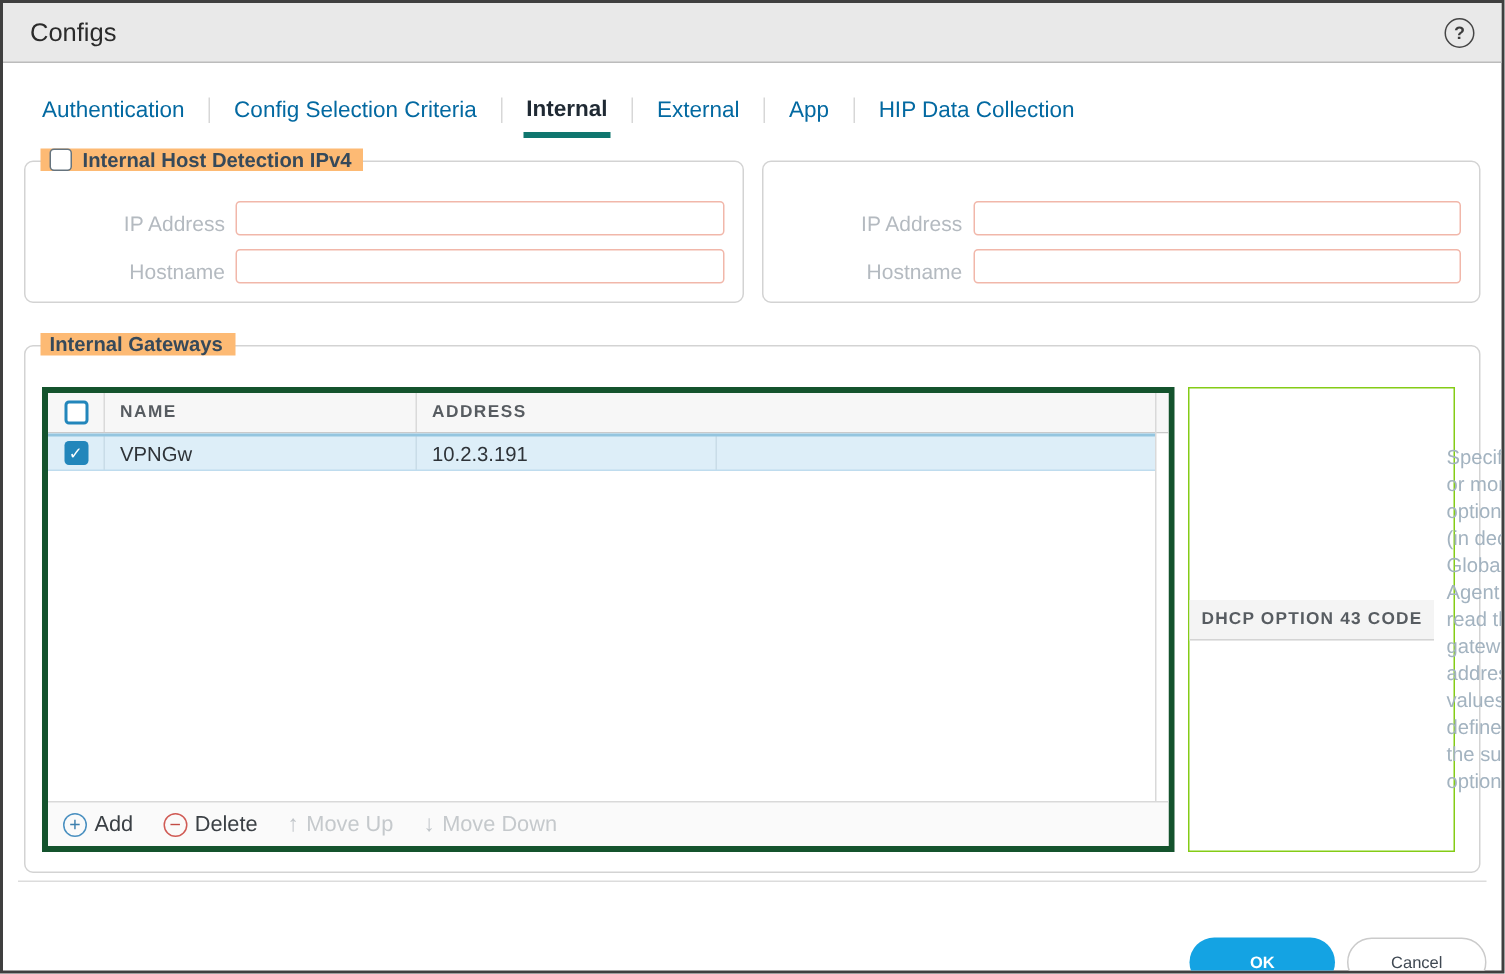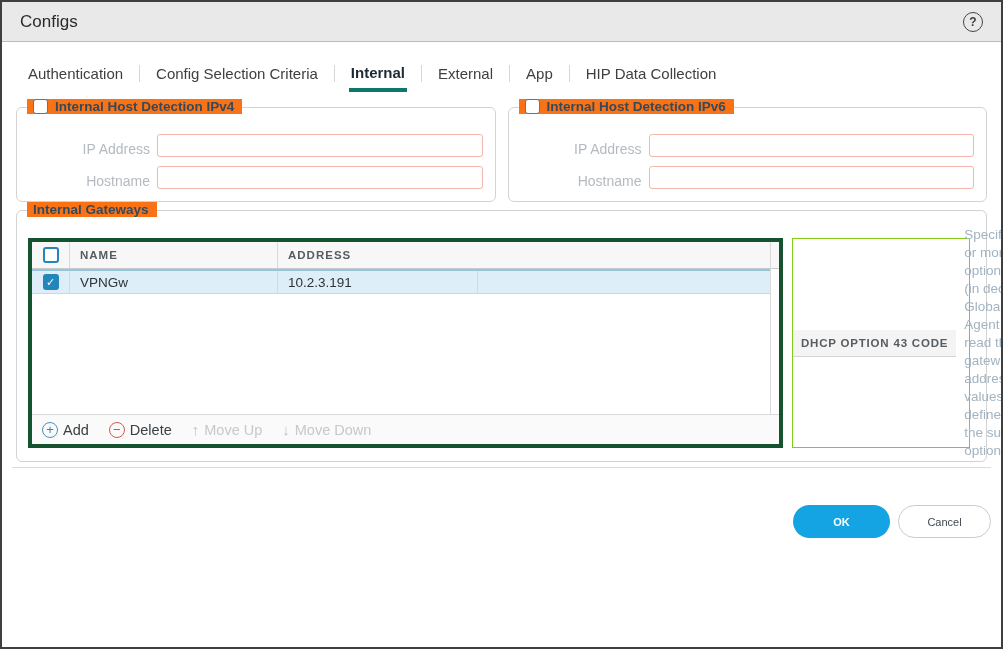--- a/index.html
+++ b/index.html
@@ -17,40 +17,40 @@
     display:flex; align-items:center; padding:0 18px; flex:0 0 auto;
   }
   .titlebar-title { font-size:17px; color:#2b2b2b; }
   .help-icon {
     margin-left:auto; width:20px; height:20px; border:1.6px solid #454545;
     border-radius:50%; display:flex; align-items:center; justify-content:center;
     font-size:12px; font-weight:bold; color:#3d3d3d; cursor:pointer;
   }
   
   .tabs { display:flex; align-items:flex-end; height:50px; padding:0 24px; flex:0 0 auto; }
-  .tab { font-size:15px; color:#404040; padding:0 2px 10px 2px; cursor:pointer; white-space:nowrap; }
+  .tab { font-size:15px; color:#0369a1; padding:0 2px 10px 2px; cursor:pointer; white-space:nowrap; }
   .tab.active { color:#1f2933; font-weight:bold; border-bottom:4px solid #0f766e; padding-bottom:7px; }
   .tab-sep { width:1px; height:17px; background:#d7d7d7; margin:0 14px 10px 14px; }
   
   .fieldset { position:relative; border:1px solid #d3d3d3; border-radius:6px; background:#fff; }
   .legend {
-    position:absolute; top:-9px; left:10px; background:#f97316; padding:0 8px 0 6px;
+    position:absolute; top:-9px; left:10px; background:#fdba74; padding:0 8px 0 6px;
     display:flex; align-items:center; gap:7px; font-size:13.5px; font-weight:bold; color:#36495a;
   }
   .cb { width:15px; height:15px; border:1.6px solid #66747e; border-radius:3px; background:#fff; cursor:pointer; flex:0 0 auto; }
   .detect-row { display:flex; gap:12px; margin:15px 14px 0 14px; flex:0 0 auto; }
   .detect-fs { flex:1; height:95px; padding:26px 12px 0 10px; }
   .field-row { display:flex; align-items:flex-end; margin-bottom:9px; }
   .field-label { width:130px; text-align:right; padding-right:7px; font-size:14px; color:#b4bac0; flex:0 0 auto; }
   .field-input {
     flex:1; height:23px; border:1px solid #f1b7aa; border-radius:3px; outline:none;
     font-family:inherit; font-size:13px; color:#333; padding:0 6px; background:#fff;
   }
   
-  .gw-fs { margin:8px 14px 0 14px; height:252px; padding:27px 16px 13px 11px; display:flex; gap:9px; flex:0 0 auto; }
+  .gw-fs { margin:28px 14px 0 14px; height:352px; padding:27px 16px 13px 11px; display:flex; gap:9px; flex:0 0 auto; }
   .gw-table { flex:1; border:4px solid #14532d; display:flex; flex-direction:column; position:relative; background:#fff; }
   .tbl-header { height:27px; background:#f7f7f7; border-bottom:1px solid #cacaca; display:flex; align-items:stretch; flex:0 0 auto; }
   .th { font-size:11.5px; font-weight:bold; color:#575c61; letter-spacing:1px; display:flex; align-items:center; }
   .hcol-cb { width:37px; display:flex; align-items:center; justify-content:center; flex:0 0 auto; }
   .hcol { border-left:1px solid #dadada; padding-left:10px; }
   .hcol-name { width:208px; flex:0 0 auto; }
   .hcol-address { width:200px; flex:0 0 auto; }
   .hcol-source { flex:1; }
   .cb-blue { width:16px; height:16px; border:2px solid #2286bb; border-radius:3px; background:#fff; cursor:pointer; }
   .tbl-body { flex:1; padding-right:9px; background:#fff; }
@@ -136,24 +136,20 @@
     <div class="field-row">
       <span class="field-label">IP Address</span>
       <input type="text" class="field-input" value="" style="">
     </div>
     <div class="field-row">
       <span class="field-label">Hostname</span>
       <input type="text" class="field-input" value="" style="">
     </div>
   </div>
   <div class="fieldset detect-fs">
-    <div class="legend">
-      <span class="cb"></span>
-      <span>Internal Host Detection IPv6</span>
-    </div>
     <div class="field-row">
       <span class="field-label">IP Address</span>
       <input type="text" class="field-input" value="" style="">
     </div>
     <div class="field-row">
       <span class="field-label">Hostname</span>
       <input type="text" class="field-input" value="" style="">
     </div>
   </div>
 </div>

